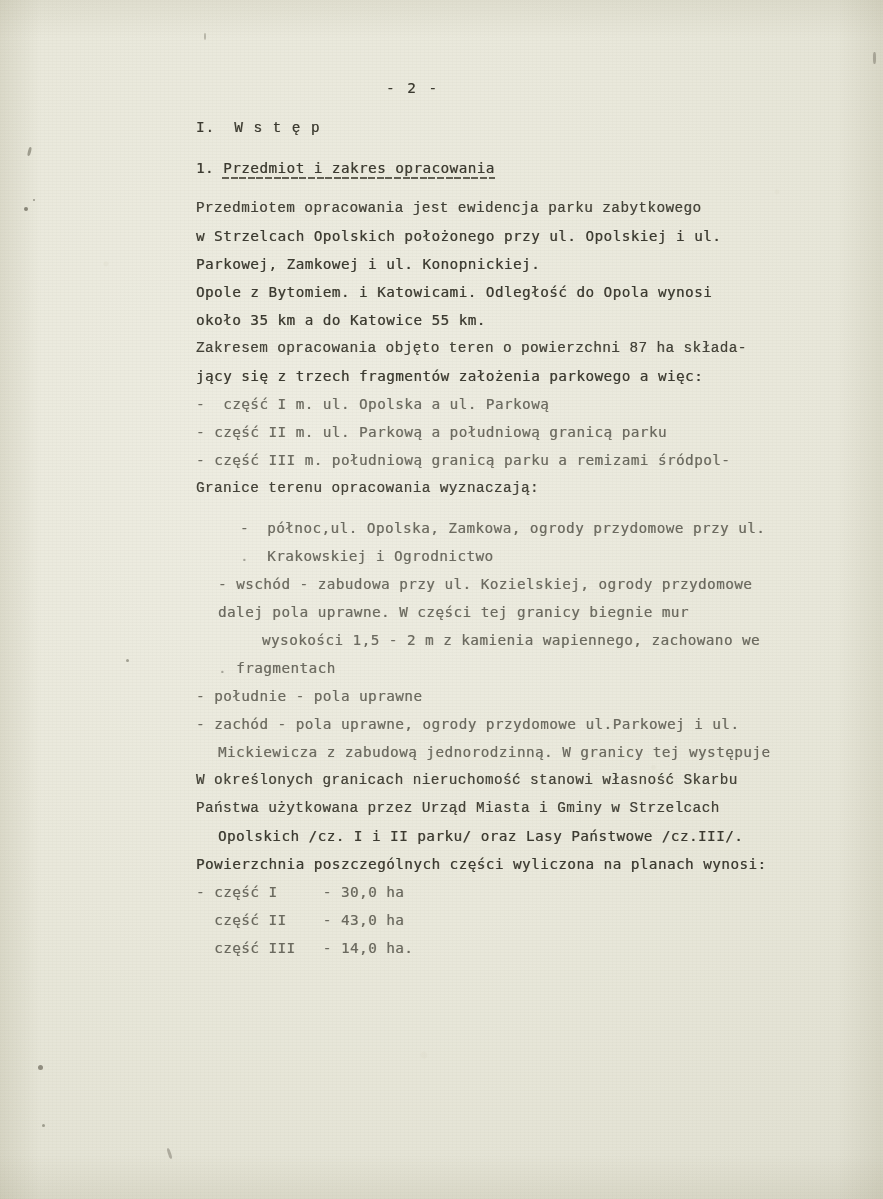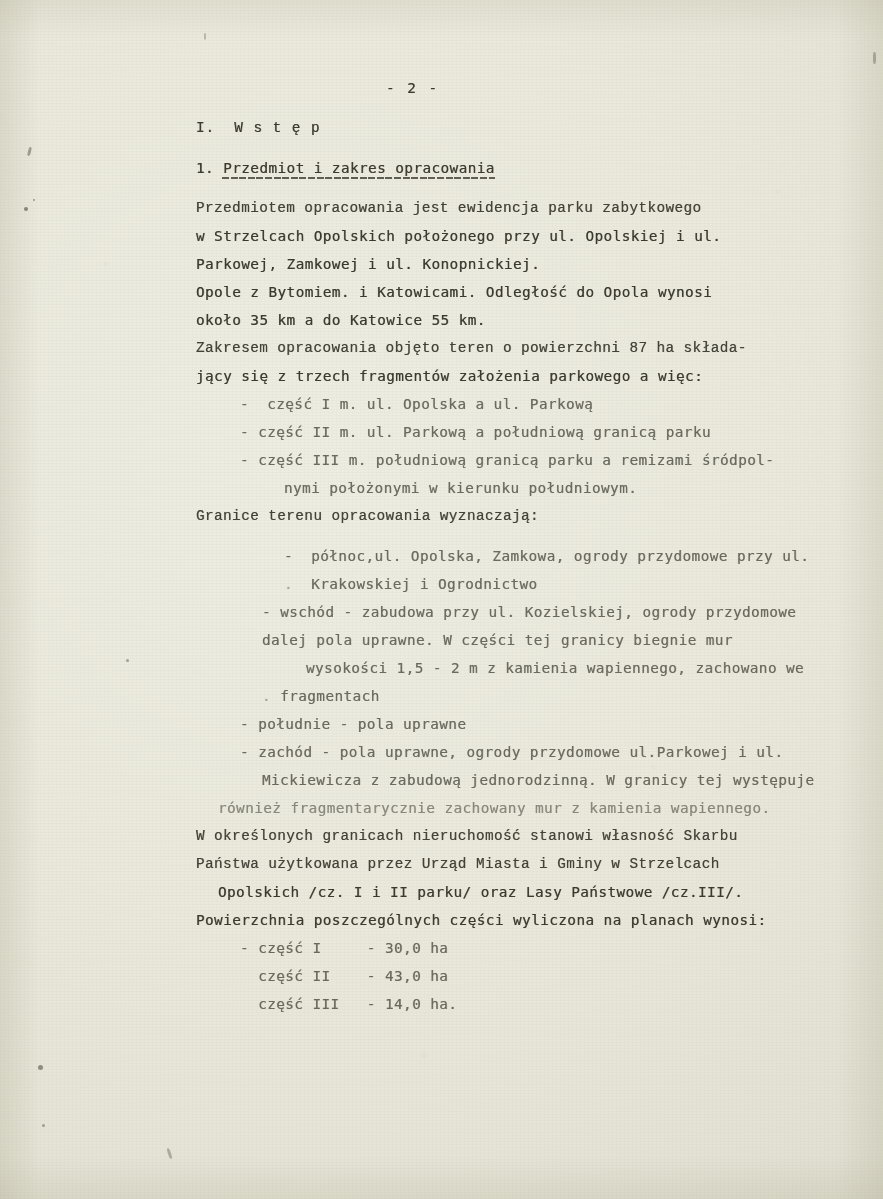--- a/index.html
+++ b/index.html
@@ -57,21 +57,21 @@
   .h-sect{letter-spacing:1px;font-family:Liberation Mono, monospace;}
   .uline{position:relative;display:inline-block;}
   .uline .ul{
     position:absolute;left:26px;right:0;bottom:3px;height:2px;
     background:repeating-linear-gradient(90deg,#424034 0 7px, rgba(0,0,0,0) 7px 8.6px);
     opacity:.82;
   }
   .i1{padding-left:22px;}
   .i2{padding-left:44px;}
   .i3{padding-left:66px;}
-  .faint{opacity:.72;margin-left:44px;}
+  .faint{opacity:.72;}
   .vfaint{opacity:.55;}
   .strong{opacity:.95;font-family:Liberation Mono, monospace;}
 </style>
 </head>
 <body>
 
 <div id="paper"></div>
 <div id="grain"></div>
 <div id="vignette"></div>
 
@@ -105,36 +105,34 @@
 
   <div class="line">Opole z Bytomiem. i Katowicami. Odległość do Opola wynosi</div>
   <div class="line">około 35 km a do Katowice 55 km.</div>
 
   <div class="line strong">Zakresem opracowania objęto teren o powierzchni 87 ha składa-</div>
   <div class="line">jący się z trzech fragmentów założenia parkowego a więc:</div>
 
   <div class="line faint"><span>-</span><span>&nbsp;&nbsp;</span><span>część I m. ul. Opolska a ul. Parkową</span></div>
   <div class="line faint"><span>-</span><span>&nbsp;</span><span>część II m. ul. Parkową a południową granicą parku</span></div>
   <div class="line faint"><span>-</span><span>&nbsp;</span><span>część III m. południową granicą parku a remizami śródpol-</span></div>
-  <div class="line faint i2">nymi położonymi w kierunku południowym.</div>
 
   <div class="line strong">Granice terenu opracowania wyznaczają:</div>
 
   <div class="gap-s"></div>
 
   <div class="line i2 faint"><span>-</span><span>&nbsp;&nbsp;</span><span>północ,ul. Opolska, Zamkowa, ogrody przydomowe przy ul.</span></div>
   <div class="line i2 faint"><span class="vfaint">.</span><span>&nbsp;&nbsp;</span><span>Krakowskiej i Ogrodnictwo</span></div>
   <div class="line i1 faint"><span>-</span><span>&nbsp;</span><span>wschód - zabudowa przy ul. Kozielskiej, ogrody przydomowe</span></div>
   <div class="line i1 faint">dalej pola uprawne. W części tej granicy biegnie mur</div>
   <div class="line i3 faint">wysokości 1,5 - 2 m z kamienia wapiennego, zachowano we</div>
   <div class="line i1 faint"><span class="vfaint">.</span><span>&nbsp;</span><span>fragmentach</span></div>
   <div class="line faint"><span>-</span><span>&nbsp;</span><span>południe - pola uprawne</span></div>
   <div class="line faint"><span>-</span><span>&nbsp;</span><span>zachód - pola uprawne, ogrody przydomowe ul.Parkowej i ul.</span></div>
   <div class="line i1 faint">Mickiewicza z zabudową jednorodzinną. W granicy tej występuje</div>
-  <div class="line i1 vfaint">również fragmentarycznie zachowany mur z kamienia wapiennego.</div>
 
   <div class="line strong">W określonych granicach nieruchomość stanowi własność Skarbu</div>
   <div class="line strong">Państwa użytkowana przez Urząd Miasta i Gminy w Strzelcach</div>
   <div class="line i1">Opolskich /cz. I i II parku/ oraz Lasy Państwowe /cz.III/.</div>
   <div class="line">Powierzchnia poszczególnych części wyliczona na planach wynosi:</div>
 
   <div class="line faint"><span>-</span><span>&nbsp;</span><span>część I</span><span>&nbsp;&nbsp;&nbsp;&nbsp;&nbsp;</span><span>-</span><span>&nbsp;</span><span>30,0 ha</span></div>
   <div class="line faint"><span>&nbsp;&nbsp;</span><span>część II</span><span>&nbsp;&nbsp;&nbsp;&nbsp;</span><span>-</span><span>&nbsp;</span><span>43,0 ha</span></div>
   <div class="line faint"><span>&nbsp;&nbsp;</span><span>część III</span><span>&nbsp;&nbsp;&nbsp;</span><span>-</span><span>&nbsp;</span><span>14,0 ha.</span></div>
 

